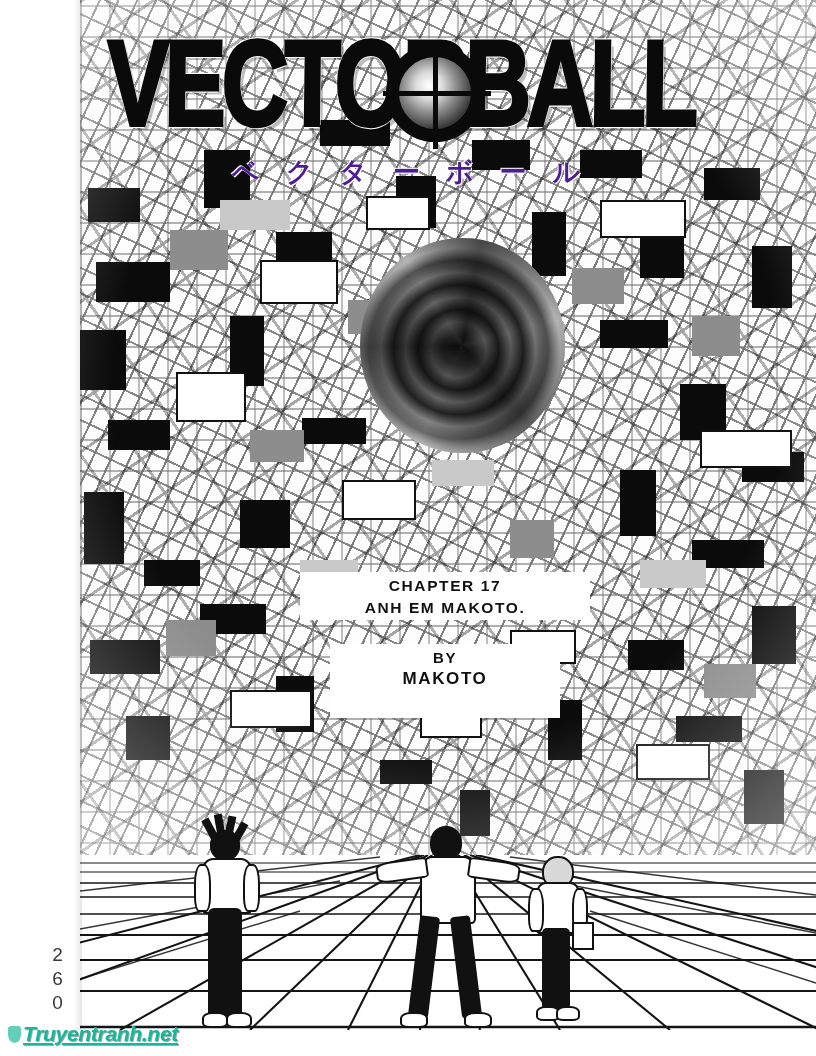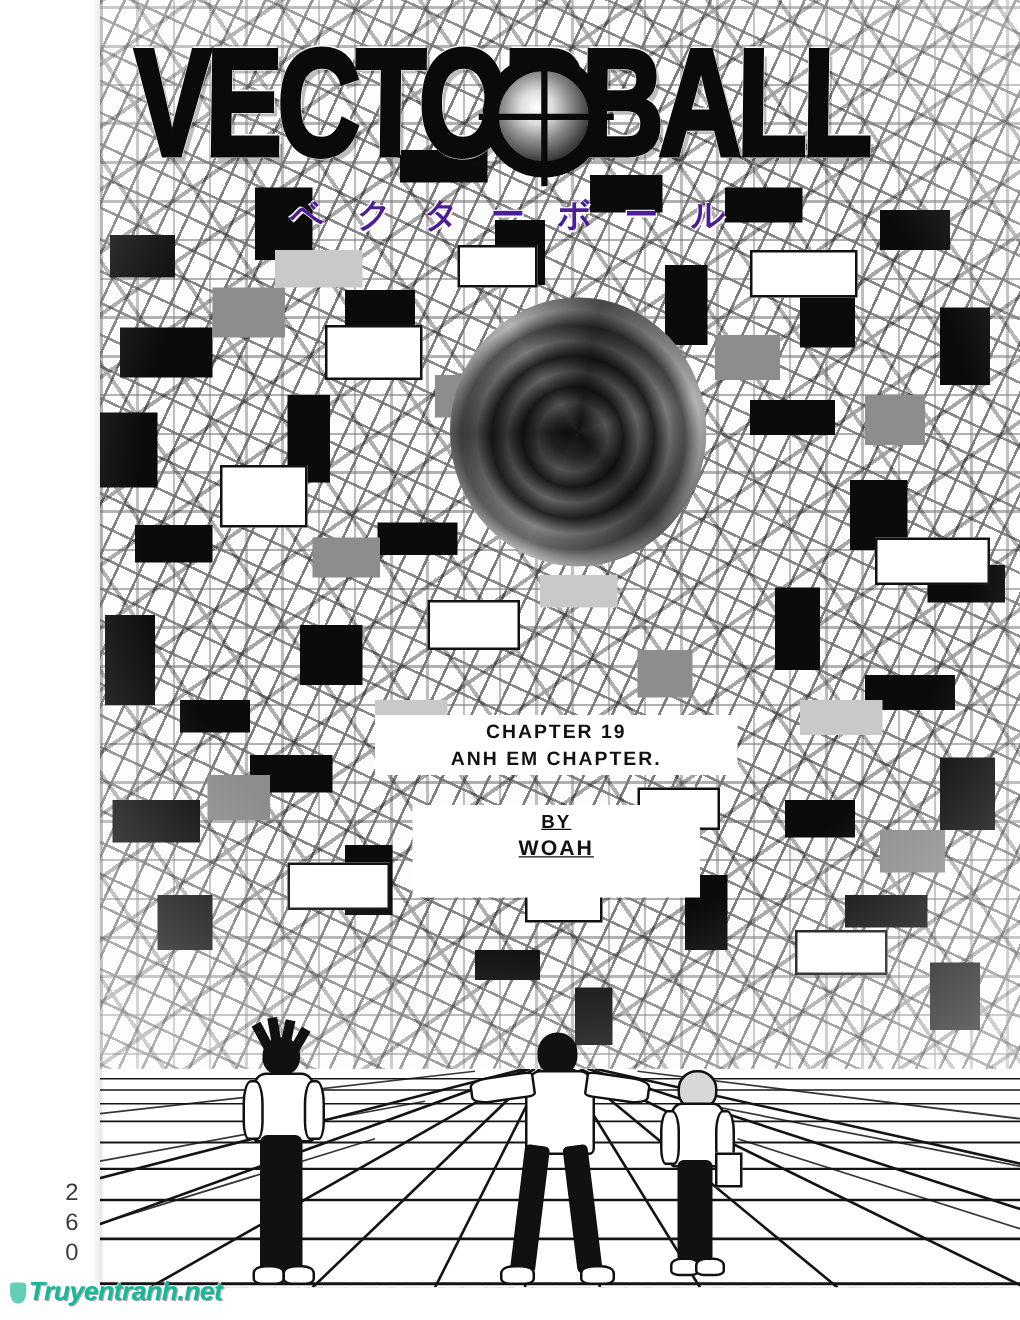--- a/index.html
+++ b/index.html
@@ -203,21 +203,20 @@
     position: absolute;
     left: 245px;
     top: 648px;
     width: 240px;
     text-align: center;
     color: #111;
     font-weight: bold;
     font-size: 17px;
     letter-spacing: 1.6px;
     line-height: 1.32;
-    text-decoration: underline;
   }
   #byline .by { font-size: 15px; }
   .text-plate {
     position: absolute;
     background: #ffffff;
   }
 
   
   #balloon {
     position: absolute;
@@ -325,20 +324,21 @@
   }
   #watermark .wm-text {
     font-size: 21px;
     font-weight: bold;
     font-style: italic;
     color: #14b89a;
     text-shadow:
       1px 1px 0 rgba(0,0,0,0.35),
       -0.5px -0.5px 0 rgba(255,255,255,0.8);
     letter-spacing: -0.3px;
+    text-decoration: underline;
   }
 
   
   #binding {
     position: absolute;
     left: 74px; top: 0;
     width: 8px; height: 1030px;
     background: linear-gradient(90deg, rgba(0,0,0,0.0), rgba(0,0,0,0.10));
   }
 </style>
@@ -420,28 +420,28 @@
     <div class="vignette"></div>
 
     <div id="logo-wrap">
       <div id="logo-text">VECTORBALL</div>
       <div id="logo-target"></div>
       <div id="logo-kana">ベクターボール</div>
     </div>
 
     <div class="text-plate" style="left:220px; top:572px; width:290px; height:48px;"></div>
     <div id="credits">
-      <div class="chapter-line">CHAPTER 19</div>
-      <div class="chapter-line">ANH EM CHAPTER.</div>
+      <div class="chapter-line">CHAPTER 17</div>
+      <div class="chapter-line">ANH EM MAKOTO.</div>
     </div>
 
     <div class="text-plate" style="left:250px; top:644px; width:230px; height:74px;"></div>
     <div id="byline">
       <div class="by">BY</div>
-      <div>WOAH</div>
+      <div>MAKOTO</div>
     </div>
 
 
     <div id="floor">
       <svg width="736" height="175" viewBox="0 0 736 175">
         <rect x="0" y="0" width="736" height="175" fill="#ffffff"></rect>
         <g stroke="#141414" stroke-width="2.1" fill="none">
           <line x1="340" y1="0" x2="-340" y2="175"></line>
           <line x1="344" y1="0" x2="-140" y2="175"></line>
           <line x1="348" y1="0" x2="40" y2="175"></line>

